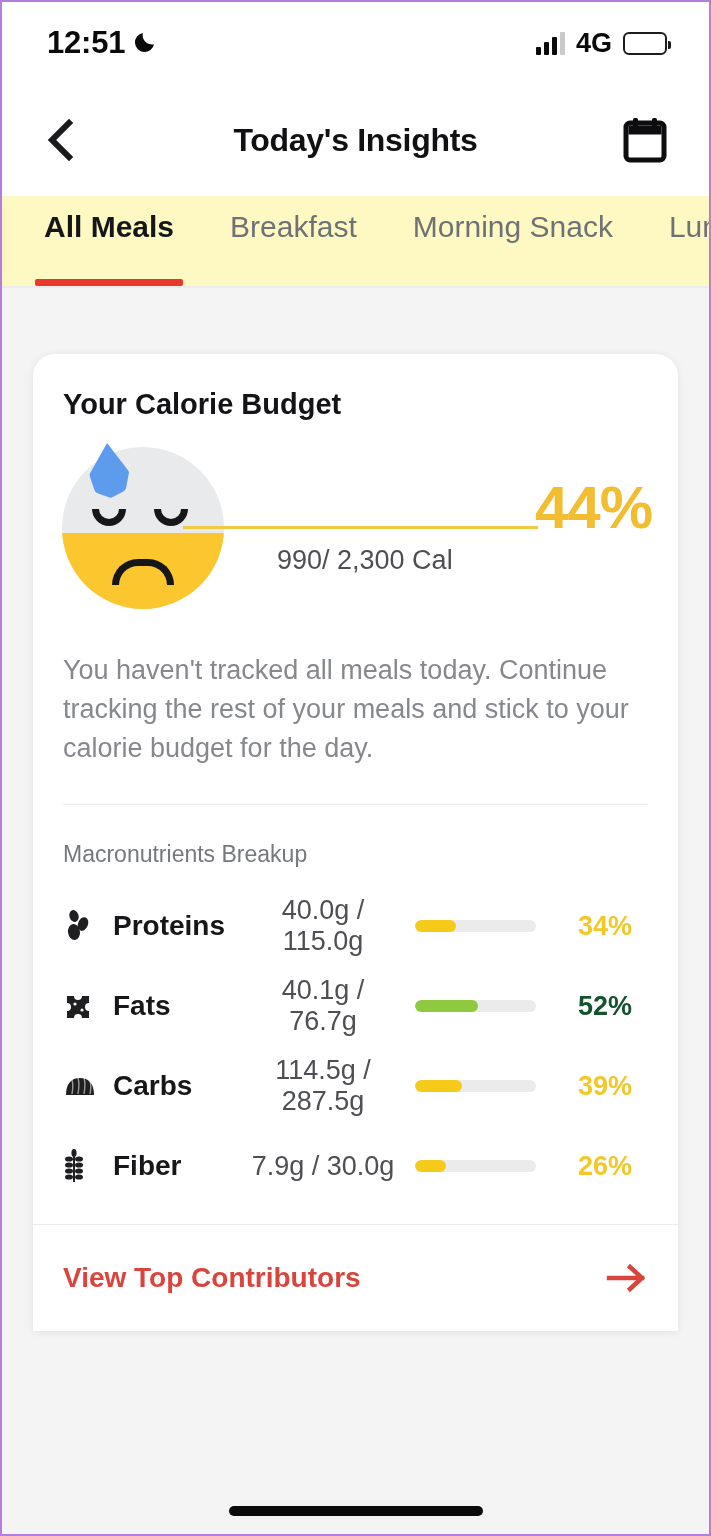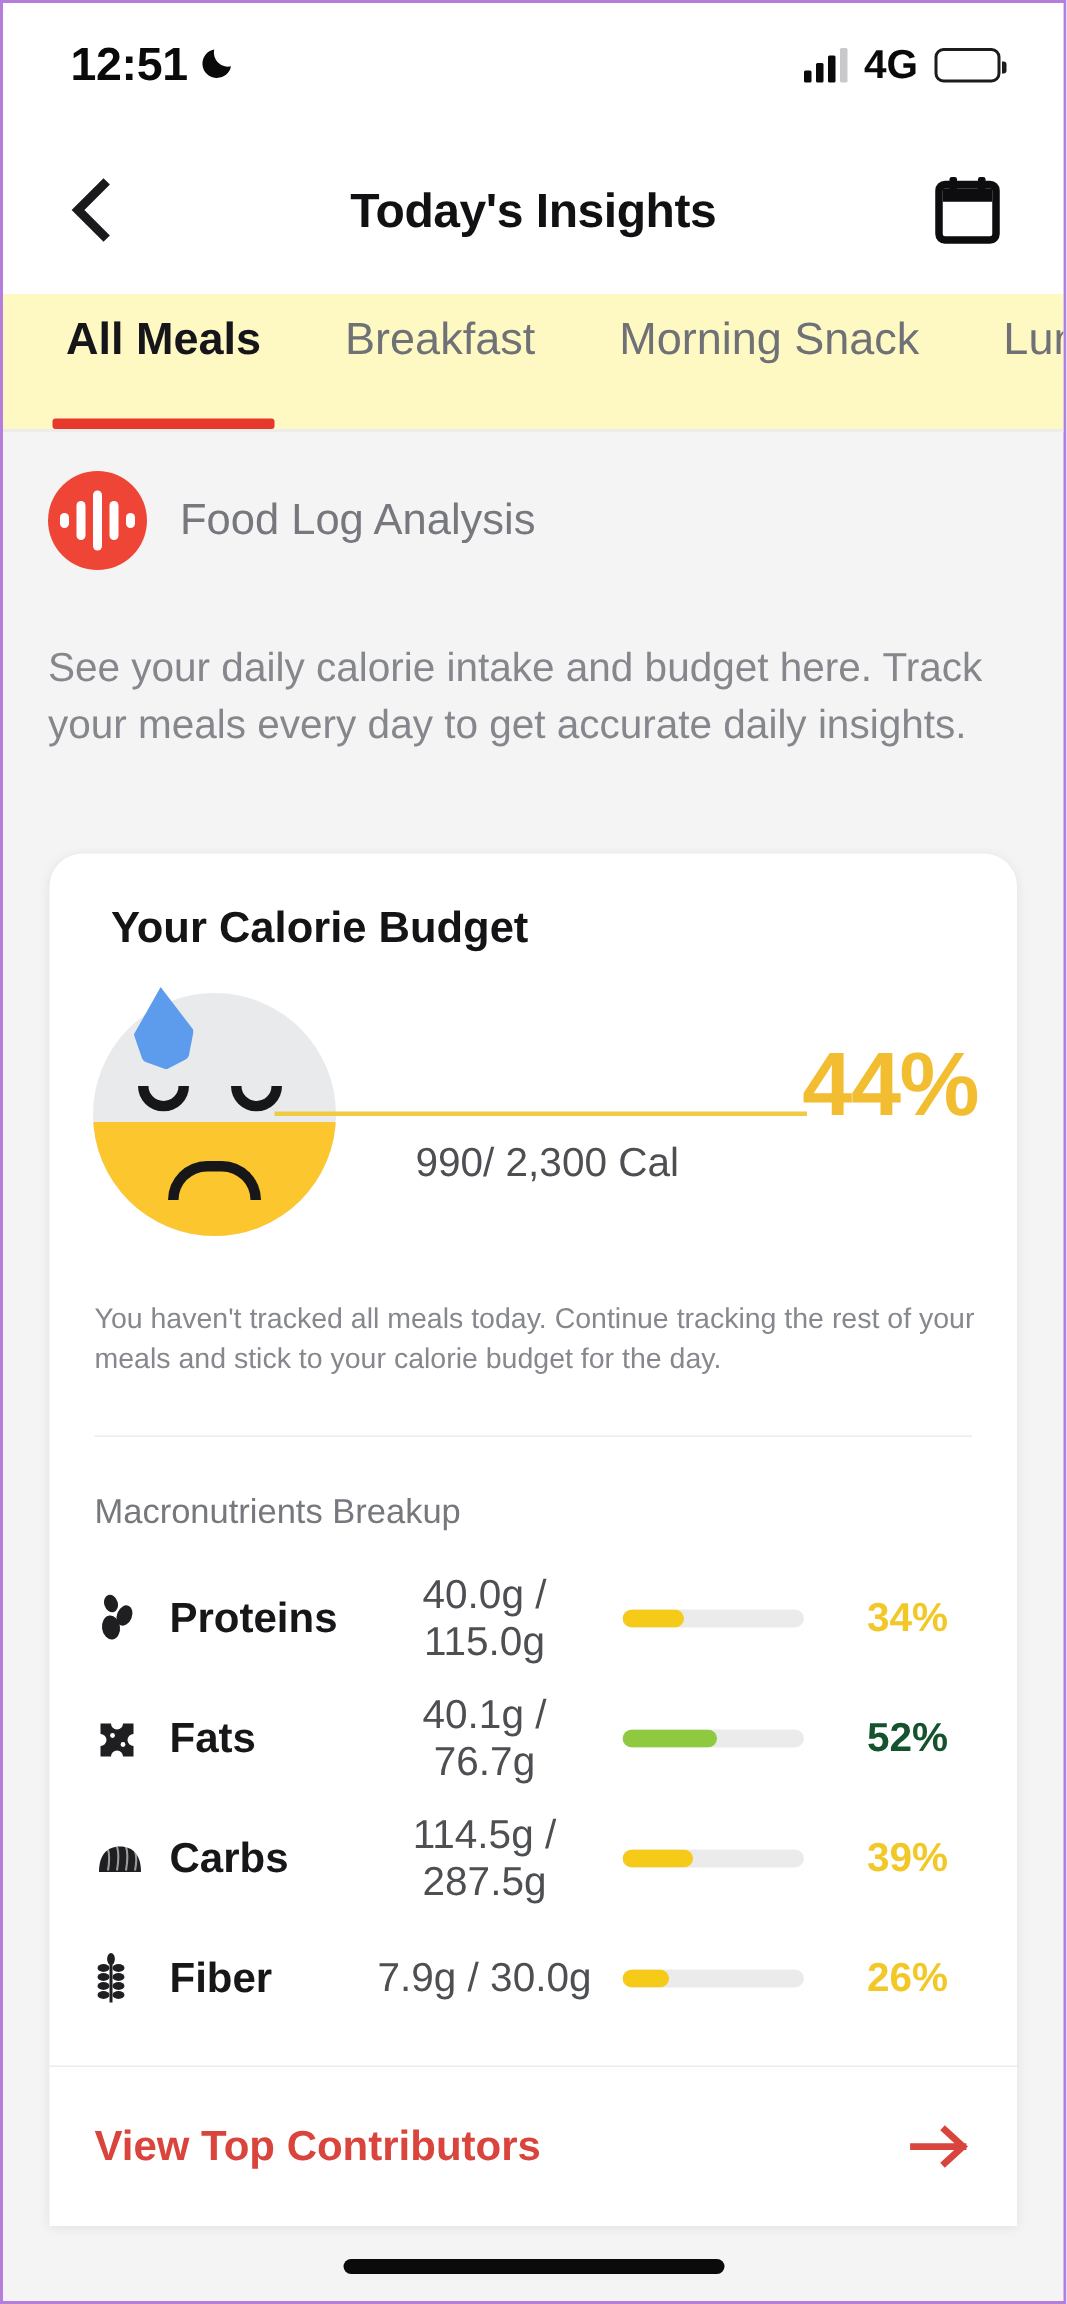--- a/index.html
+++ b/index.html
@@ -221,21 +221,21 @@
     background: #ffffff;
     border-radius: 22px 22px 0 0;
     box-shadow: 0 1px 8px rgba(0,0,0,0.08);
     padding: 0 0 0 0;
     min-height: 460px;
   }
   .card-title {
     font-size: 29px;
     font-weight: bold;
     color: #141417;
-    padding: 34px 0 0 41px;
+    padding: 34px 0 0 30px;
   }
 
   
   .gauge {
     position: relative;
     height: 182px;
     margin-top: 16px;
   }
   .face {
     position: absolute;
@@ -309,21 +309,21 @@
     top: 36px;
     font-size: 60px;
     color: #f2bd30;
     font-weight: bold;
     letter-spacing: -1px;
   }
 
   
   .card-note {
     padding: 32px 24px 0 30px;
-    font-size: 19px;
+    font-size: 27px;
     line-height: 1.45;
     color: #86888d;
   }
   .divider {
     height: 1px;
     background: #ececee;
     margin: 36px 30px 0 30px;
   }
   .macro-title {
     padding: 36px 0 0 30px;
@@ -468,33 +468,20 @@
       <span>Breakfast</span>
     </div>
     <div class="tab">
       <span>Morning Snack</span>
     </div>
     <div class="tab">
       <span>Lunch</span>
     </div>
   </div>
 
-  <div class="analysis">
-    <div class="analysis-head">
-      <span class="wave-icon">
-        <i></i>
-          <i></i>
-          <i></i>
-          <i></i>
-          <i></i>
-      </span>
-      <span class="analysis-title">Food Log Analysis</span>
-    </div>
-    <div class="analysis-desc">See your daily calorie intake and budget here. Track your meals every day to get accurate daily insights.</div>
-  </div>
 
   <div class="card">
     <div class="card-title">Your Calorie Budget</div>
 
     <div class="gauge">
       <div class="face">
         <div class="fill" style="height:47%"></div>
         <div class="eye left"></div>
         <div class="eye right"></div>
         <div class="mouth"></div>

